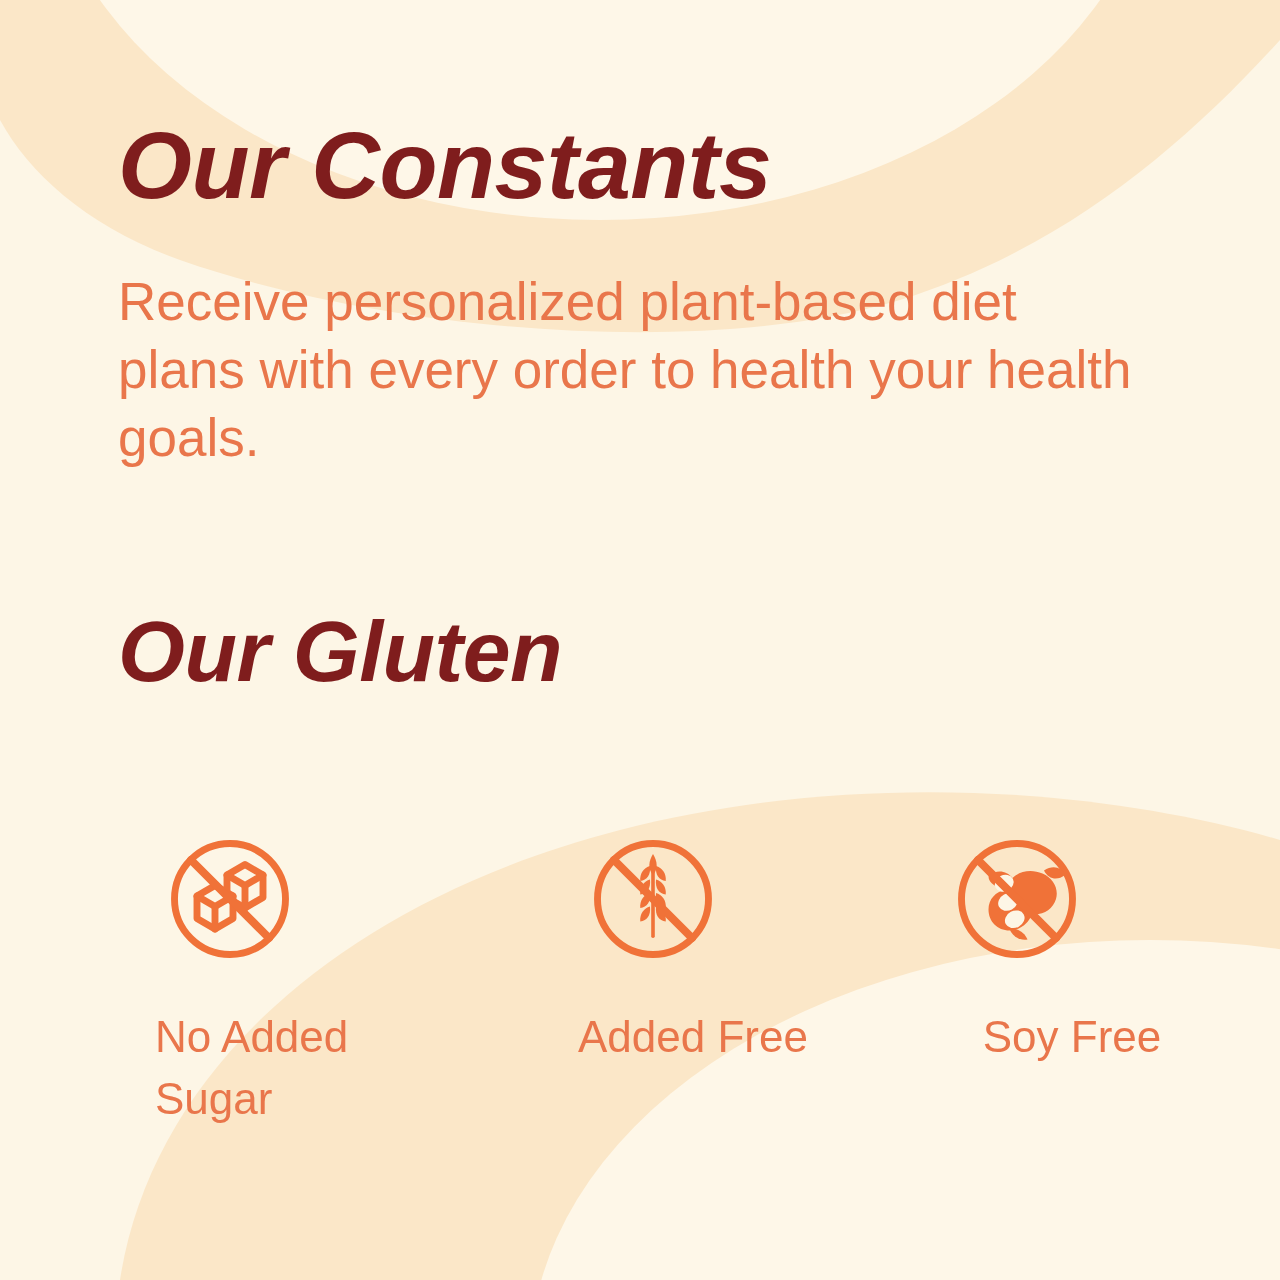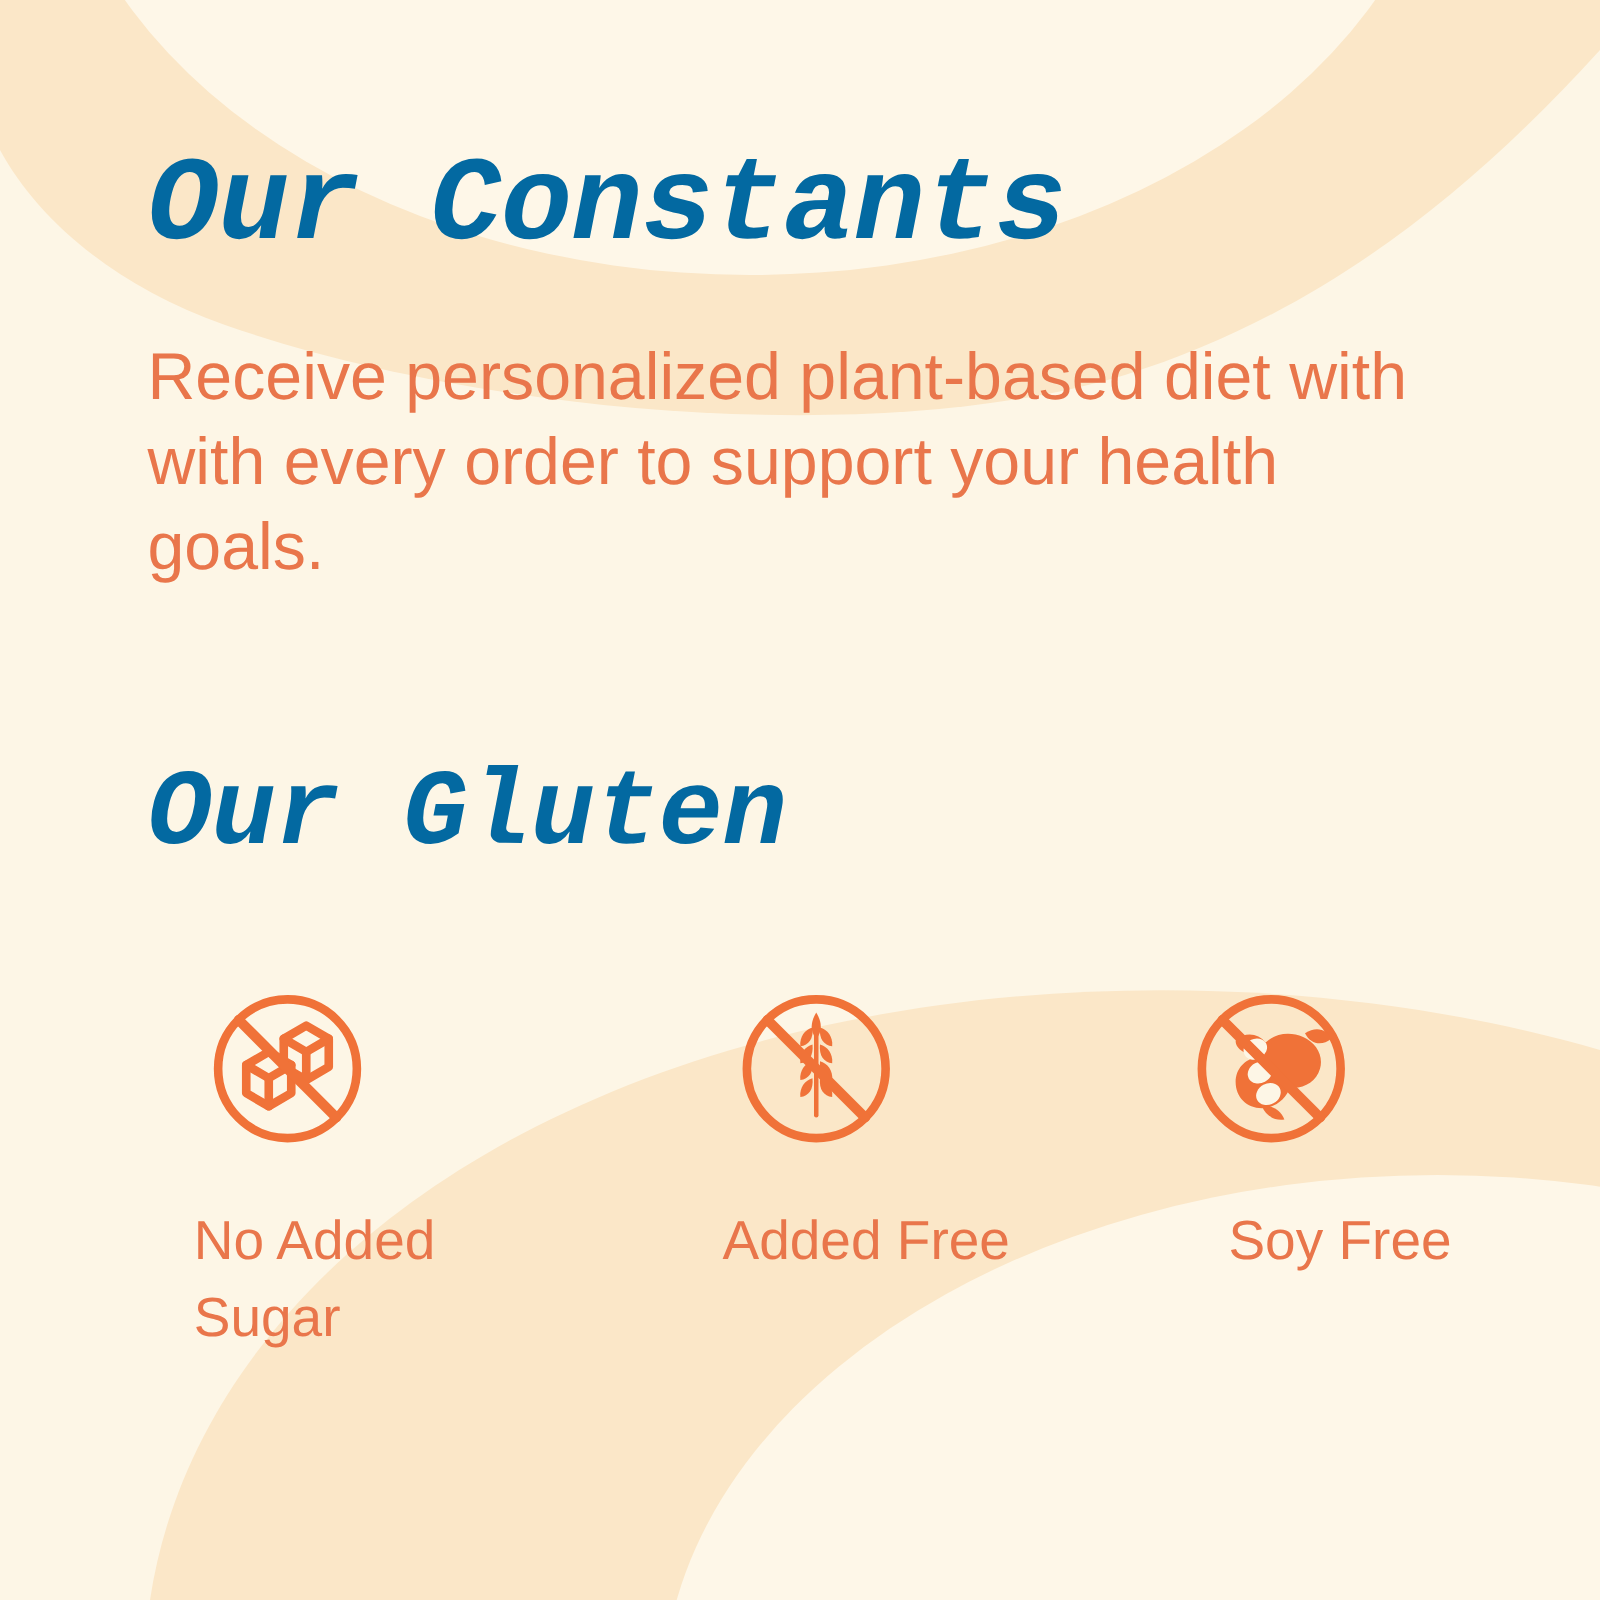--- a/index.html
+++ b/index.html
@@ -11,40 +11,39 @@
     position:relative;
   }
   #stage { position:absolute; inset:0; width:1280px; height:1280px; }
   #bg { position:absolute; inset:0; width:1280px; height:1280px; z-index:0; }
   #content { position:absolute; inset:0; z-index:2; }
 
   .h1 {
     position:absolute;
     font-weight:bold;
     font-style:italic;
-    color:#0369a1;
+    color:#7f1d1d;
     letter-spacing:-0.5px;
     white-space:nowrap;
     line-height:1;
-    font-family:Liberation Mono, monospace;
   }
   #heading-constants { left:118px; top:118px; font-size:95px; }
   #heading-promise   { left:118px; top:608px; font-size:86px; }
 
   #intro-paragraph {
     position:absolute;
     left:118px; top:268px;
     width:1040px;
     font-size:53px;
     line-height:1.28;
     color:#E9764B;
     font-weight:300;
   }
 
-  #badges { position:absolute; left:0; top:780px; width:1280px; height:330px; }
+  #badges { position:absolute; left:0; top:824px; width:1280px; height:330px; }
   .badge { position:absolute; top:0; width:260px; }
   .badge .icon-wrap { width:150px; height:150px; position:relative; }
   .badge-label {
     margin-top:32px;
     font-size:44px;
     line-height:1.42;
     color:#E9764B;
     font-weight:300;
   }
   #badge-no-added-sugar { left:155px; }
@@ -79,21 +78,21 @@
                L1280,1280 Z" fill="#FBE7C8"></path>
 
       <ellipse cx="1150" cy="1360" rx="620" ry="420" fill="#FEF7E8"></ellipse>
     </g>
   </svg>
 
   <div id="content">
 
     <div class="h1" id="heading-constants">Our Constants</div>
 
-    <div id="intro-paragraph">Receive personalized plant-based diet with with every order to support your health goals.</div>
+    <div id="intro-paragraph">Receive personalized plant-based diet plans with every order to health your health goals.</div>
 
     <div class="h1" id="heading-promise">Our Gluten</div>
 
     <div id="badges">
 
       <div class="badge" id="badge-no-added-sugar">
         <div class="icon-wrap">
           <svg viewBox="0 0 100 100" width="150" height="150" aria-hidden="true">
             <g fill="none" stroke="#F07238" stroke-width="4.6" stroke-linejoin="round" stroke-linecap="round">
               <circle cx="50" cy="50" r="37"></circle>

